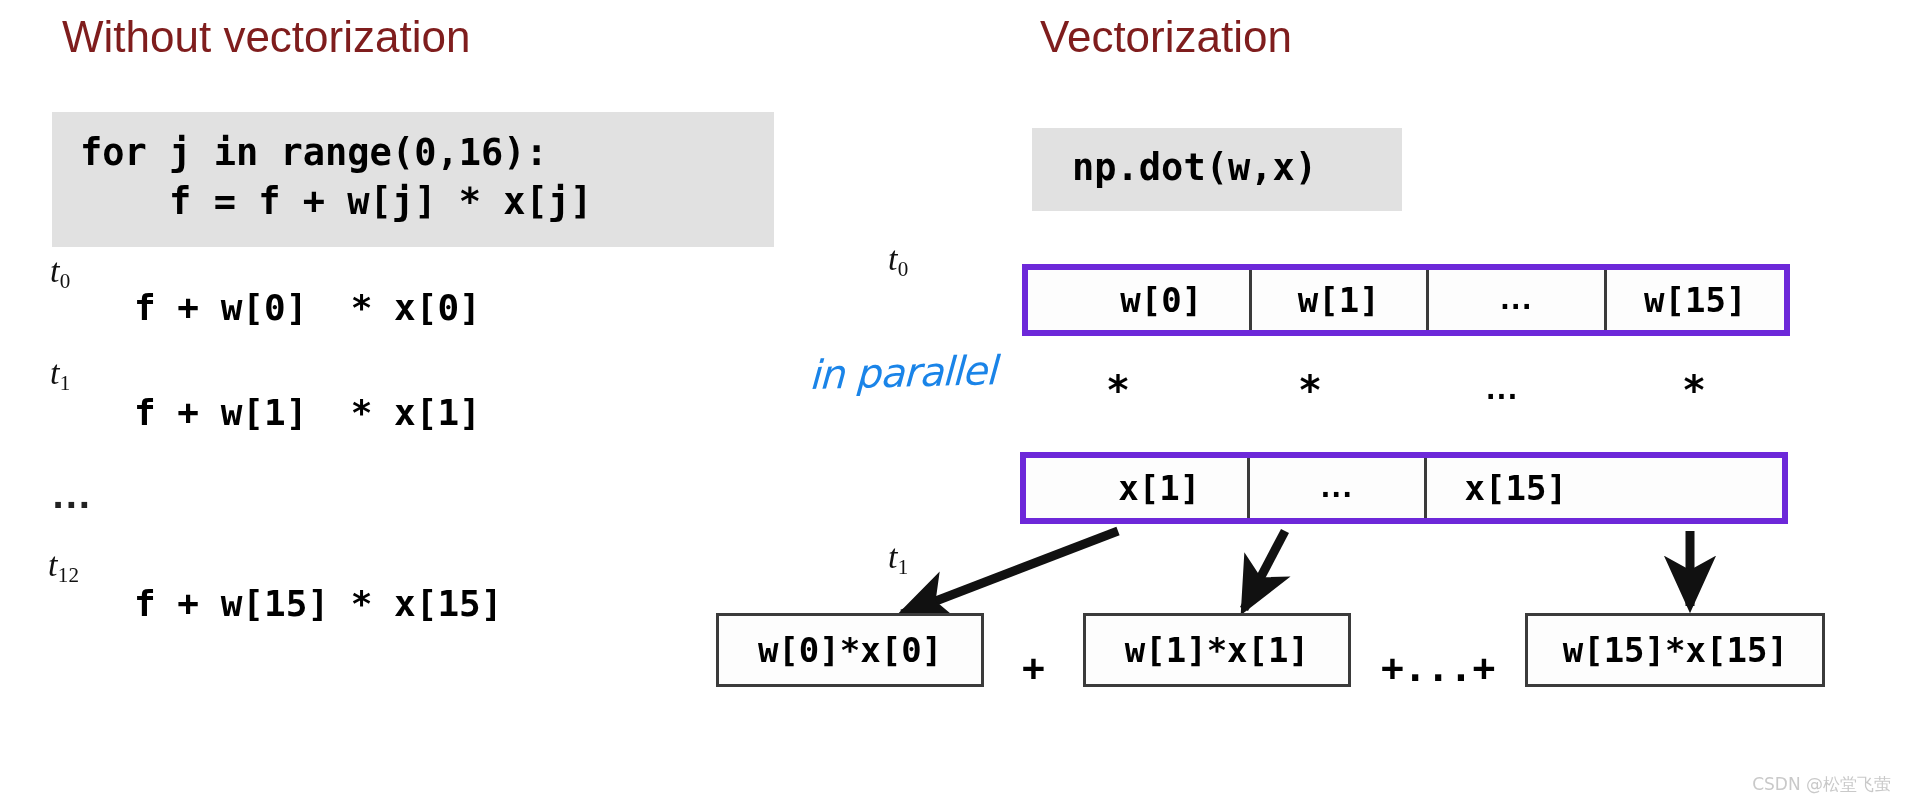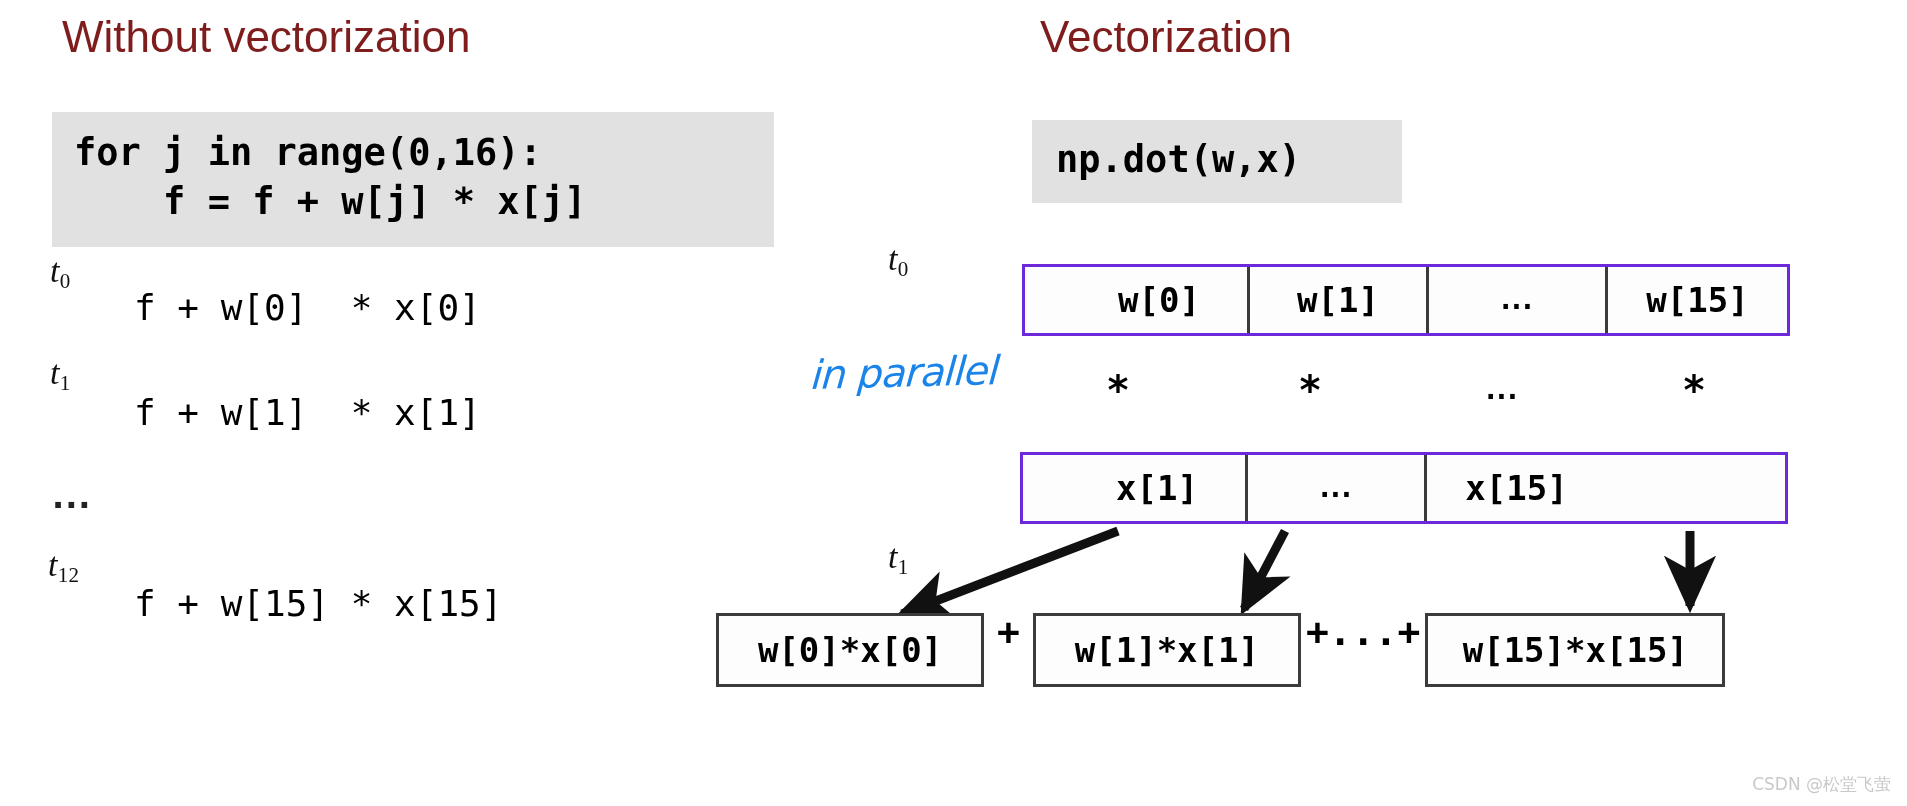--- a/index.html
+++ b/index.html
@@ -42,29 +42,29 @@
     font-family: "DejaVu Sans Mono", monospace;
     font-weight: bold;
     color: #000;
     white-space: pre;
     line-height: 1.32;
   }
   #code-left {
     left: 52px;
     top: 112px;
     width: 722px;
-    padding: 17px 22px 20px 22px;
+    padding: 17px 22px 20px 28px;
     font-size: 37px;
     box-sizing: border-box;
   }
   #code-right {
     left: 1032px;
-    top: 120px;
+    top: 128px;
     width: 370px;
-    padding: 16px 22px 18px 24px;
+    padding: 16px 22px 18px 40px;
     font-size: 37px;
     box-sizing: border-box;
   }
 
   
   .tlabel {
     font-family: Liberation Serif, serif;
     font-style: italic;
     font-size: 34px;
     color: #111;
@@ -75,39 +75,39 @@
     font-style: normal;
     vertical-align: baseline;
     position: relative;
     top: 0.30em;
     left: 0.02em;
   }
 
   
   .mono-line {
     font-family: "DejaVu Sans Mono", monospace;
-    font-weight: normal;
+    font-weight: bold;
     font-size: 36px;
     color: #000;
     white-space: pre;
   }
 
   .ellipsis-dots {
     font-family: "DejaVu Sans", sans-serif;
     font-size: 32px;
     font-weight: bold;
     color: #222;
     letter-spacing: 1px;
     line-height: 1;
   }
 
   
   .vec-row {
     display: flex;
-    border: 3px solid #6d28d9;
+    border: 6px solid #6d28d9;
     box-sizing: border-box;
     background: #fdfdfd;
     box-shadow: 0 0 0 0 transparent;
     padding-left: 46px;
   }
   .vec-cell {
     box-sizing: border-box;
     display: flex;
     align-items: center;
     justify-content: center;
@@ -165,21 +165,22 @@
     transform: rotate(-1.5deg) skewX(-6deg);
     transform-origin: left center;
     white-space: nowrap;
   }
 
   
   #product-row {
     left: 716px;
     top: 613px;
     display: flex;
-    align-items: flex-start;
+    align-items: flex-end;
+    gap: 25px;
   }
   .prod-box {
     border: 3px solid #3b3b3b;
     background: #fdfdfd;
     box-sizing: border-box;
     height: 74px;
     display: flex;
     align-items: center;
     justify-content: center;
     font-family: "DejaVu Sans Mono", monospace;

